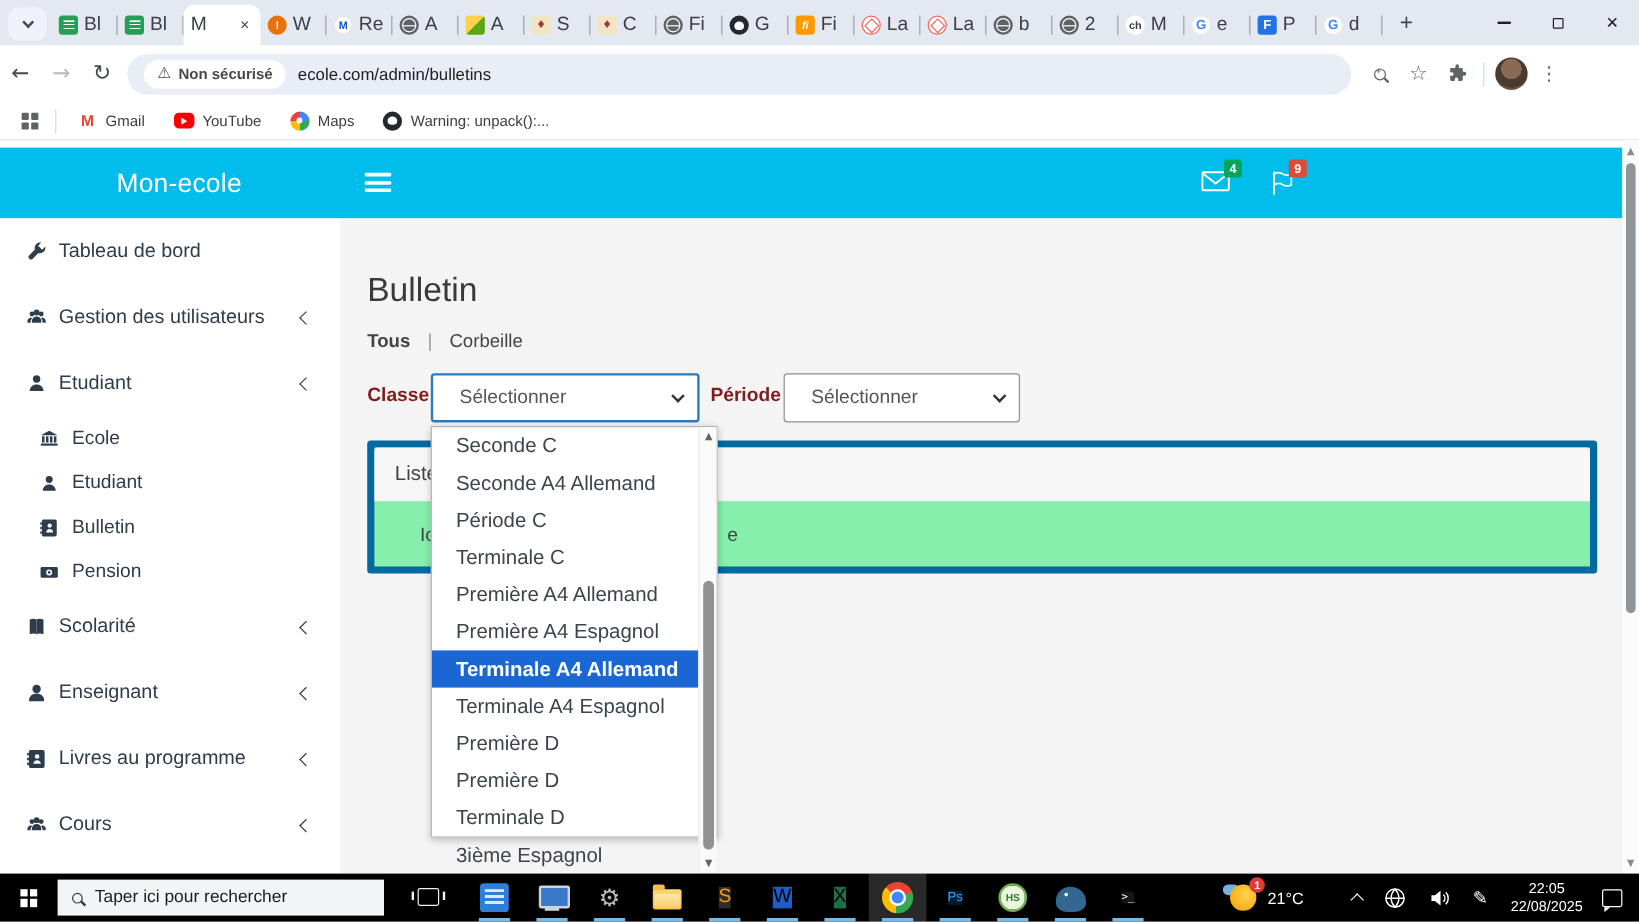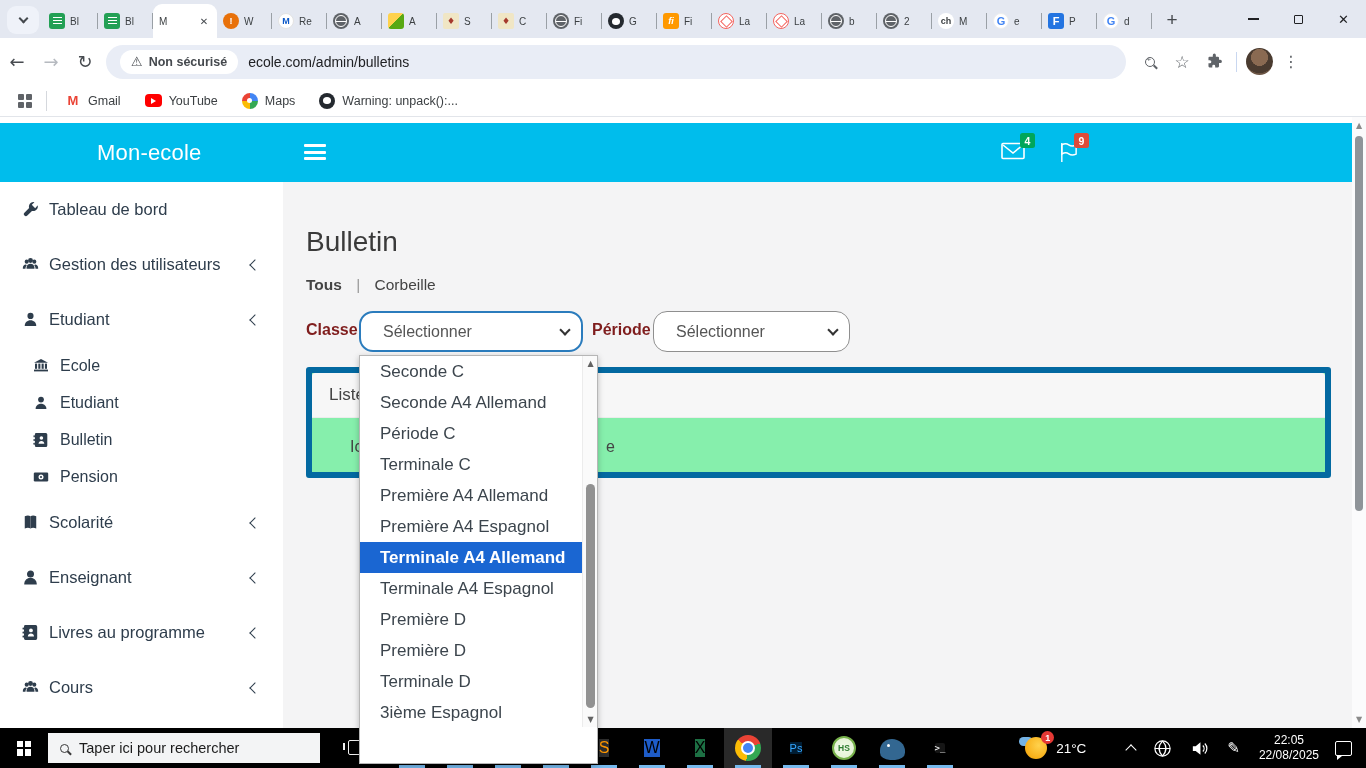--- a/index.html
+++ b/index.html
@@ -6,21 +6,21 @@
   html,body{width:1366px;height:768px}
   body{font-family:"Liberation Sans",sans-serif;position:relative;background:#fff;overflow:hidden}
   .uni{font-family:"DejaVu Sans",sans-serif}
 
   
   #tabstrip{position:absolute;top:0;left:0;width:1366px;height:38px;background:#e4e8f1;display:flex;align-items:center}
   .tabsearch{width:32px;height:28px;border-radius:9px;background:#eff2f9;margin:2px 4px 0 7px;display:flex;align-items:center;justify-content:center;flex:none}
   .chev{display:inline-block;width:7px;height:7px;border-left:2px solid #45494e;border-bottom:2px solid #45494e}
   .chev.down{transform:rotate(-45deg);margin-top:-3px}
   #tabs{display:flex;height:38px;align-items:flex-end}
-  .tab{height:34px;width:55px;display:flex;align-items:center;padding:0 6px;font-size:10px;color:#3c4043;position:relative;flex:none}
+  .tab{height:34px;width:55px;display:flex;align-items:center;padding:0 6px;font-size:16px;color:#3c4043;position:relative;flex:none}
   .tab:not(.active)::after{content:"";position:absolute;right:0;top:9px;height:16px;width:1px;background:#9aa0a6}
   .tab.active{background:#fff;border-radius:9px 9px 0 0;width:64px;z-index:2}
   .tab .lbl{overflow:hidden;white-space:nowrap;flex:1}
   .tclose{width:14px;height:14px;display:flex;align-items:center;justify-content:center;font-size:10px;color:#45494e;flex:none}
   .tclose::after{content:"✕";font-family:"DejaVu Sans",sans-serif}
   .newtab{width:28px;height:28px;margin:2px 0 0 6px;display:flex;align-items:center;justify-content:center;font-size:19px;color:#45494e;border-radius:50%}
   #wincontrols{position:absolute;right:0;top:0;height:38px;display:flex;align-items:center}
   .wc{width:45px;height:38px;display:flex;align-items:center;justify-content:center;color:#202124}
   .wc-min i{display:block;width:11px;height:1.5px;background:#202124}
   .wc-max i{display:block;width:9px;height:9px;border:1.2px solid #202124;border-radius:1px}
@@ -98,33 +98,33 @@
   .side-item.sub .sicon svg{width:16px;height:16px}
   .slabel{flex:1}
   .chev-left{width:8px;height:8px;border-top:1.7px solid #2e3d4c;border-left:1.7px solid #2e3d4c;transform:rotate(-45deg);flex:none}
 
   #contentbg{position:absolute;left:283px;top:182px;width:1069px;height:546px;background:#f4f4f5}
   #pagetitle{position:absolute;left:306px;top:226px;font-size:28px;color:#3a3a3a;font-weight:500}
   #filters{position:absolute;left:306px;top:276px;font-size:15.5px;color:#444}
   #filters .all{font-weight:700}
   #filters .sep{color:#999;margin:0 10px}
   .formlabel{position:absolute;top:321px;font-size:16px;font-weight:700;color:#7f1d1d}
-  .select{position:absolute;top:311px;height:41px;background:#fff;border-radius:14px;display:flex;align-items:center;padding:0 12px 0 22px;font-size:16px;color:#555;justify-content:space-between}
+  .select{position:absolute;top:311px;height:41px;background:#fff;border-radius:3px;display:flex;align-items:center;padding:0 12px 0 22px;font-size:16px;color:#555;justify-content:space-between}
   #select-classe{left:359px;width:224px;border:2px solid #2b7cbd}
   #select-periode{left:653px;width:197px;border:1px solid #8f8f8f}
   .selchev{width:8px;height:8px;border-right:2px solid #333;border-bottom:2px solid #333;transform:rotate(45deg);margin-top:-4px}
 
   #card{position:absolute;left:306px;top:367px;width:1025px;height:111px;background:#86efac;border:6px solid #0369a1;border-radius:3px;z-index:1}
   #cardheader{height:45px;background:#f7f7f7;border-bottom:1px solid #ececec;border-radius:3px 3px 0 0;position:relative}
   #cardheader span{position:absolute;left:17px;top:12px;font-size:17px;color:#444}
   #cardbody{position:relative;height:64px}
   #cardbody .fragL{position:absolute;left:38px;top:20px;font-size:16px;color:#444}
   #cardbody .fragR{position:absolute;left:294px;top:20px;font-size:16px;color:#444}
 
-  #dropdown{position:absolute;left:359px;top:355px;width:239px;height:409px;background:#fff;border:1px solid #b6b6b6;box-shadow:0 2px 6px rgba(0,0,0,.25);z-index:5}
+  #dropdown{position:absolute;left:359px;top:355px;width:239px;height:343px;background:#fff;border:1px solid #b6b6b6;box-shadow:0 2px 6px rgba(0,0,0,.25);z-index:5}
   .opt{height:31px;display:flex;align-items:center;padding-left:20px;font-size:17px;color:#3c454d;width:222px}
   .opt.selected{background:#1a66d2;color:#fff;font-weight:700}
   #ddscroll{position:absolute;top:0;right:0;width:15px;height:371px;background:#fafafa;border-left:1px solid #ececec}
   #ddscroll .arr{position:absolute;left:0;width:15px;text-align:center;font-size:8px;color:#636363}
   #ddscroll .up{top:3px}
   #ddscroll .dn{bottom:3px}
   #ddthumb{position:absolute;left:3px;top:128px;width:9px;height:224px;background:#919191;border-radius:5px}
 
   #pagescroll{position:absolute;left:1352px;top:117px;width:14px;height:611px;background:#fbfbfc}
   #pagescroll .arr{position:absolute;left:0;width:14px;text-align:center;font-size:8px;color:#8a8a8a}

